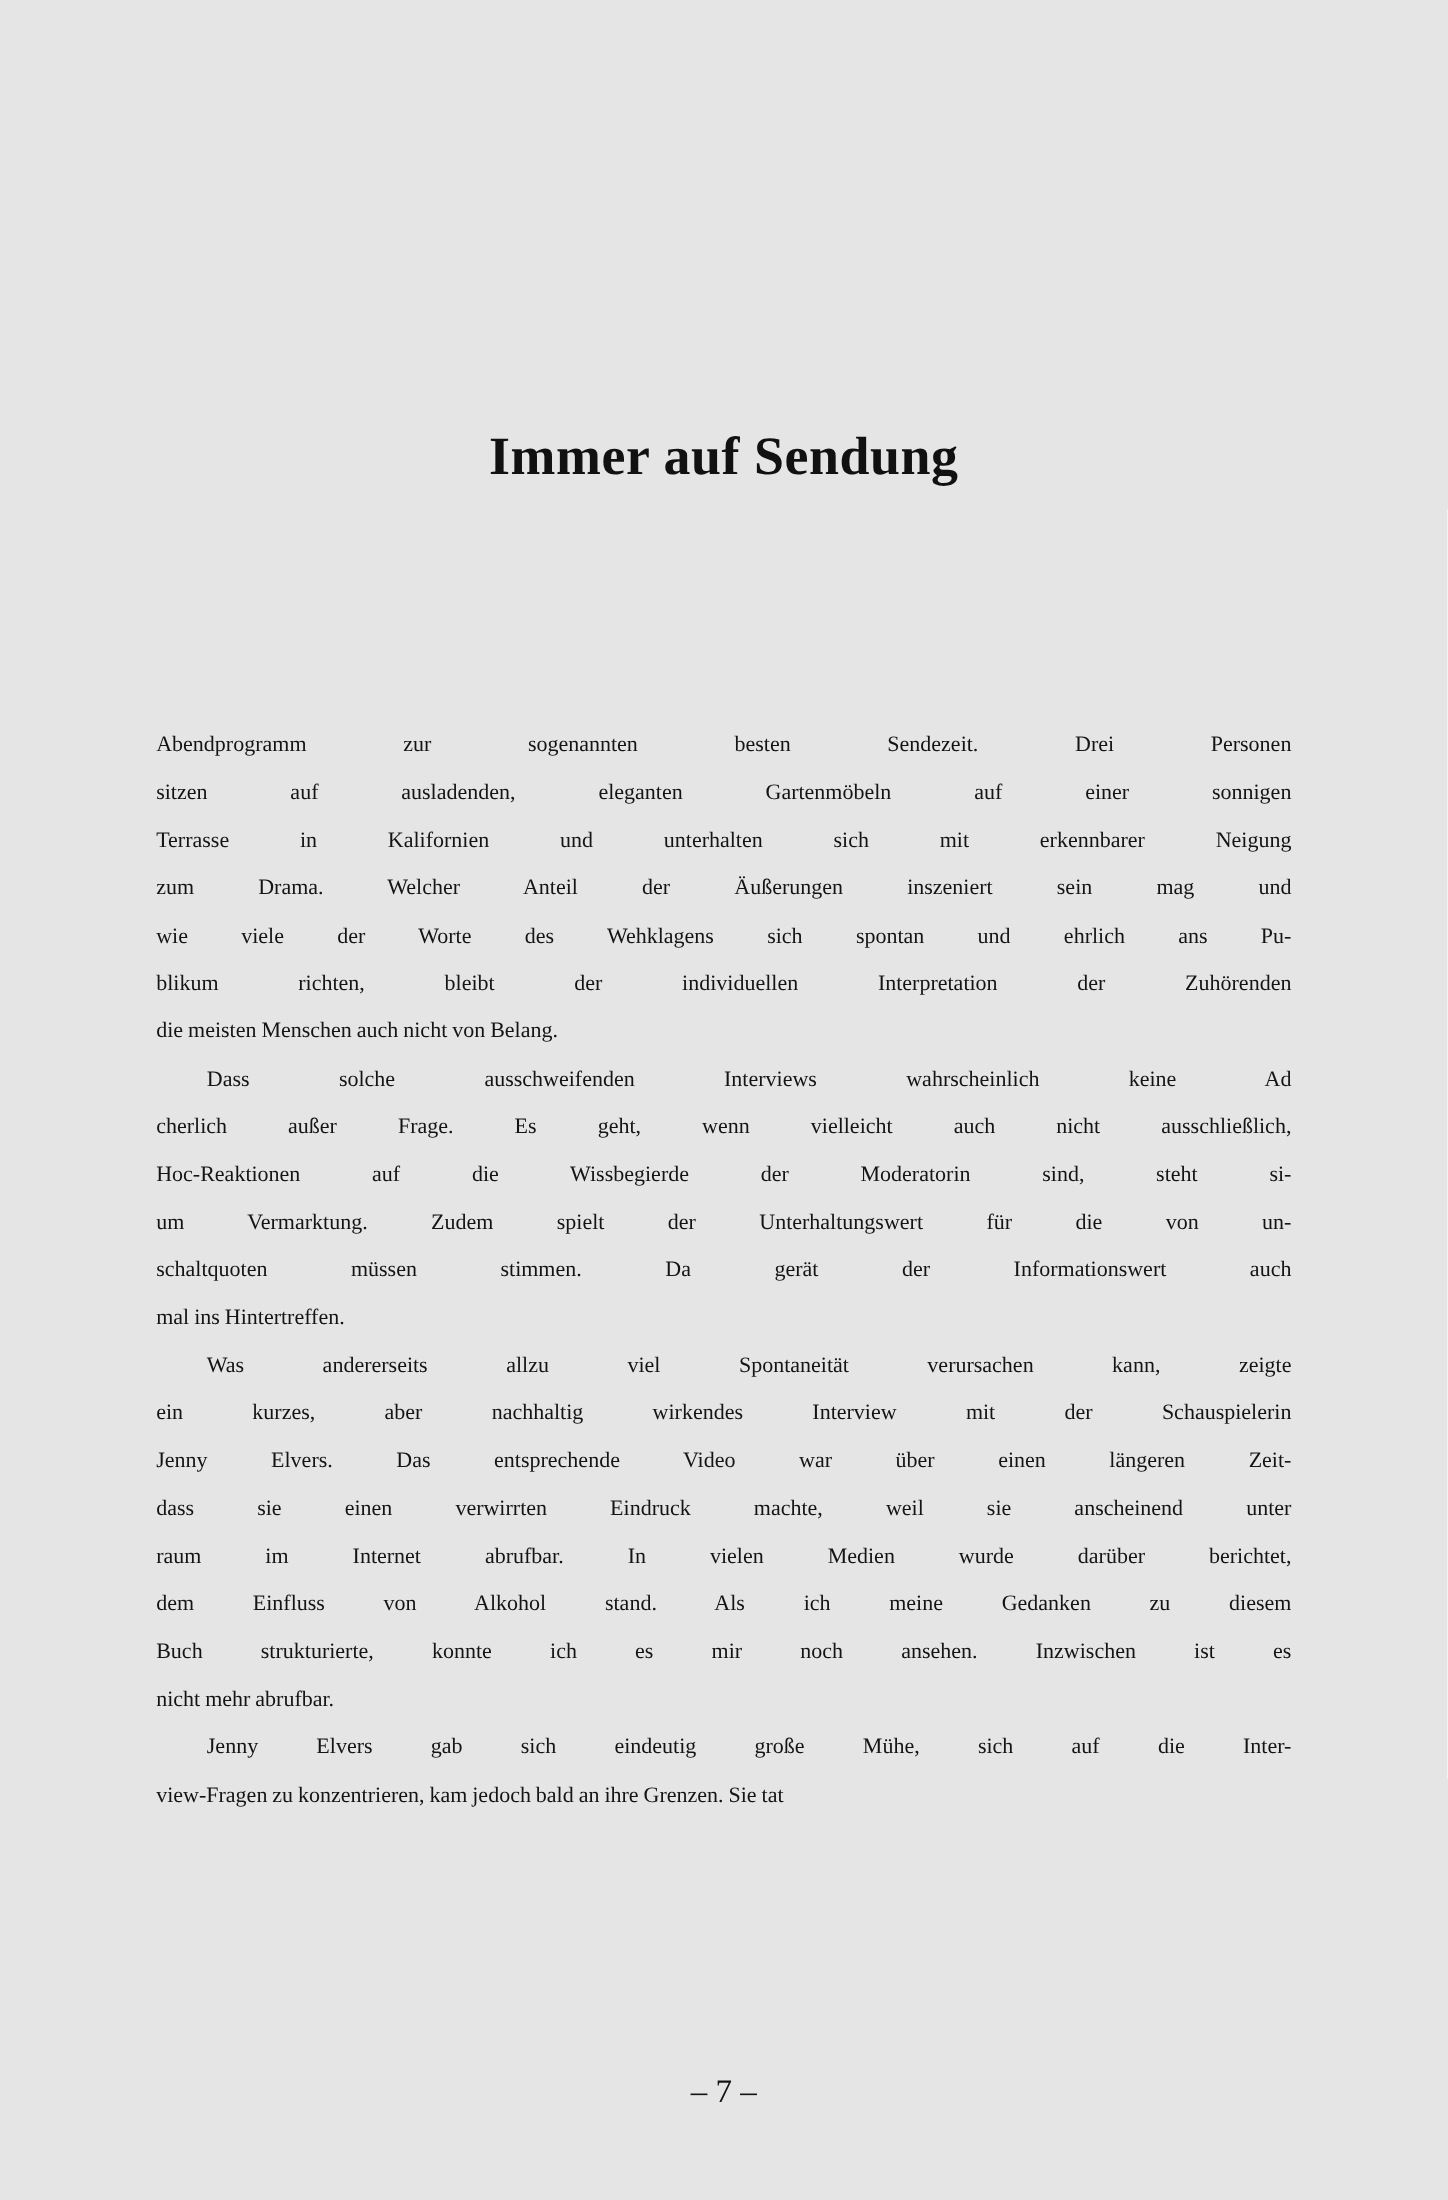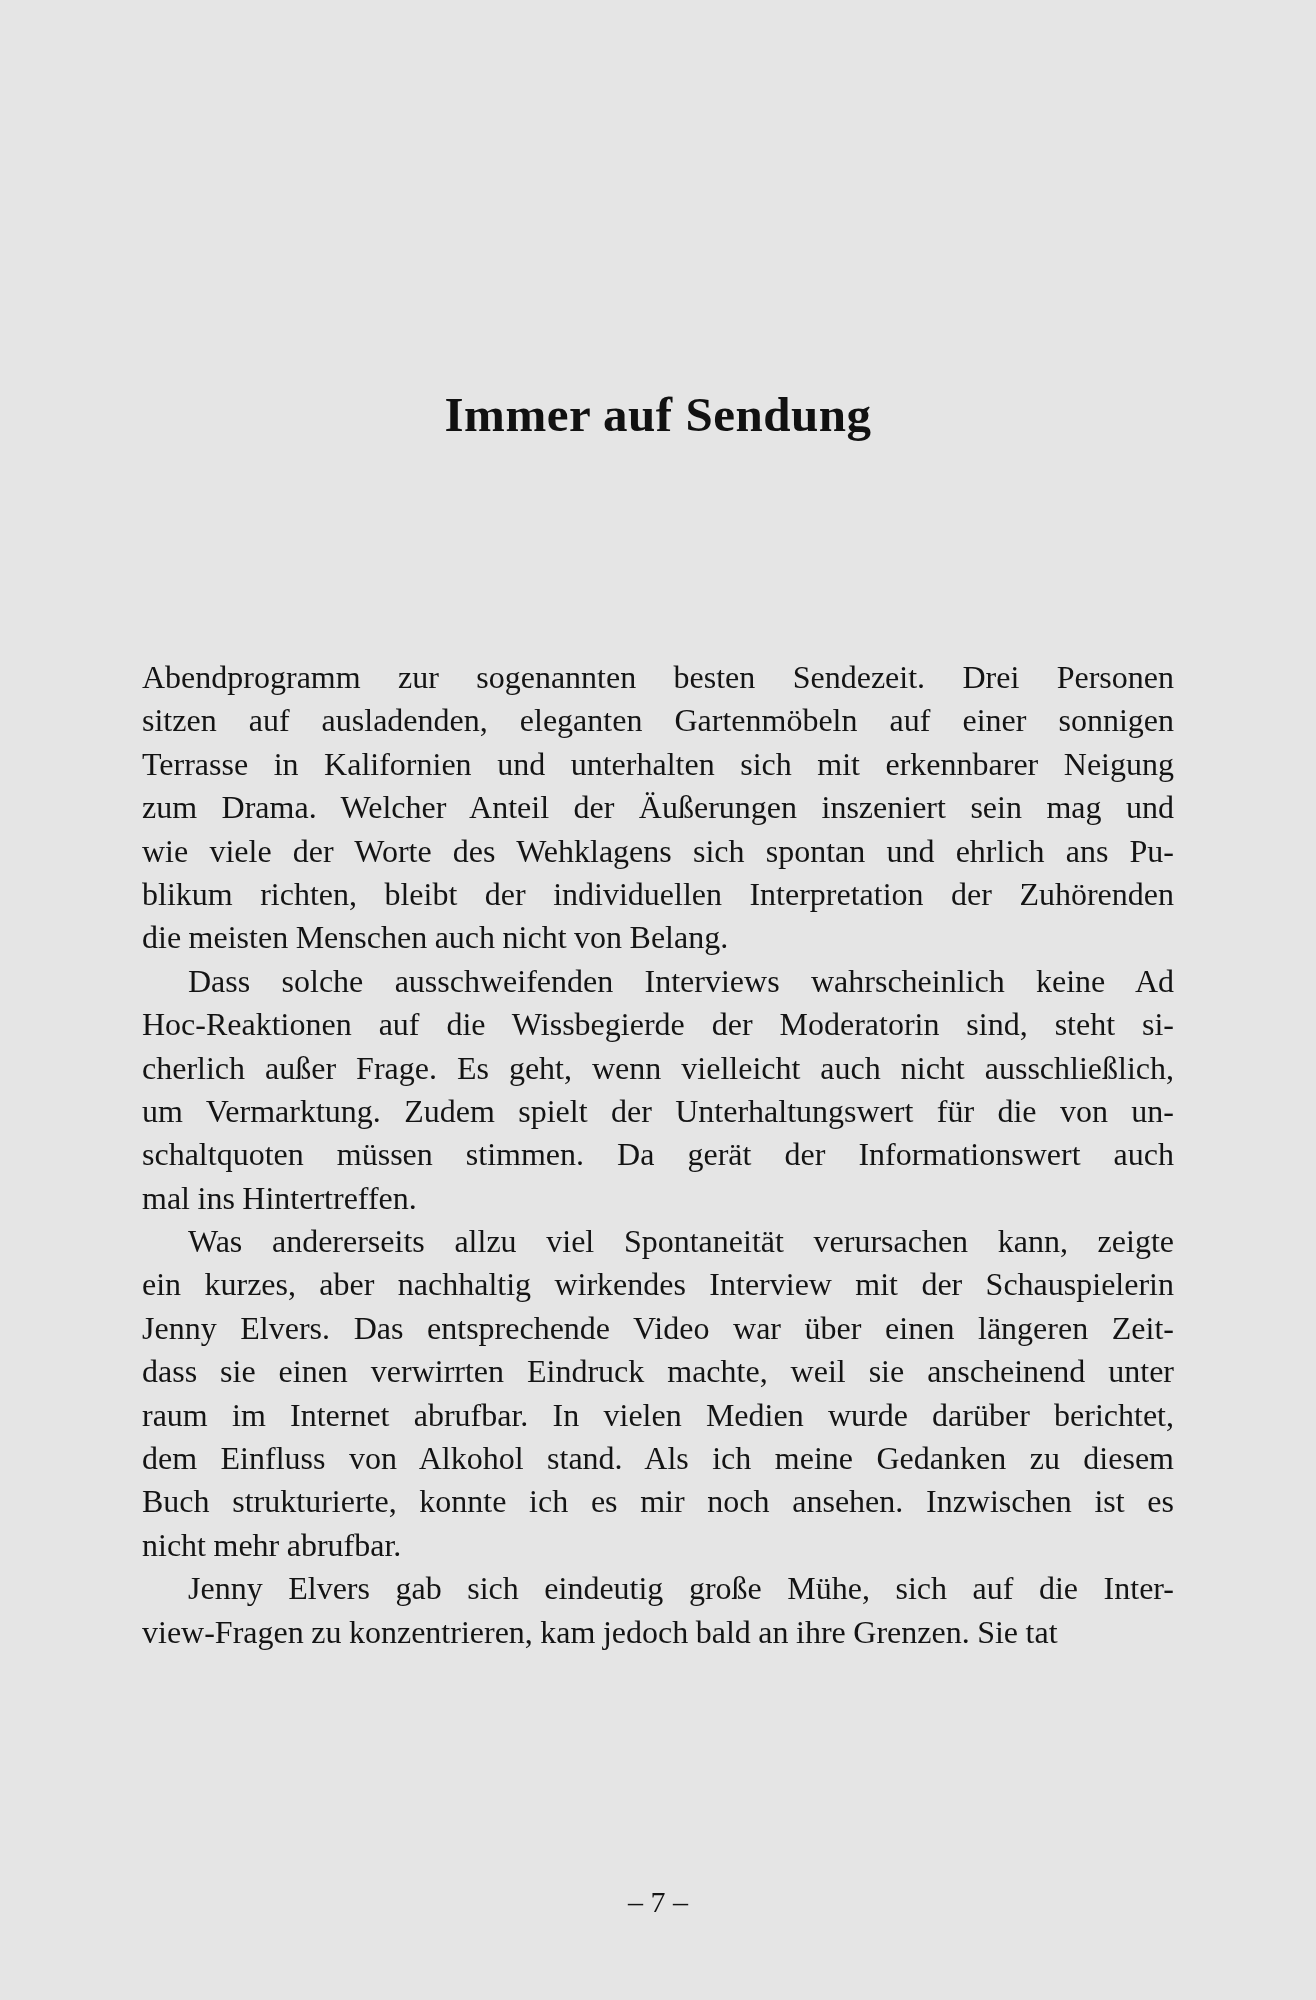--- a/index.html
+++ b/index.html
@@ -27,21 +27,21 @@
     font-weight: bold;
     text-align: center;
     letter-spacing: 0.5px;
     color: #111111;
   }
   .body-text {
     position: absolute;
     top: 656px;
     left: 142px;
     width: 1032px;
-    font-size: 32px;
+    font-size: 20px;
     color: #141414;
   }
   .body-text .line {
     line-height: 43.4px;
     height: 43.4px;
     text-align: justify;
     text-align-last: justify;
     white-space: normal;
     word-spacing: -0.5px;
   }
@@ -71,22 +71,22 @@
 
   <div class="body-text" id="paragraphs">
       <div class="line">Abendprogramm zur sogenannten besten Sendezeit. Drei Personen</div>
       <div class="line">sitzen auf ausladenden, eleganten Gartenmöbeln auf einer sonnigen</div>
       <div class="line">Terrasse in Kalifornien und unterhalten sich mit erkennbarer Neigung</div>
       <div class="line">zum Drama. Welcher Anteil der Äußerungen inszeniert sein mag und</div>
       <div class="line">wie viele der Worte des Wehklagens sich spontan und ehrlich ans Pu-</div>
       <div class="line">blikum richten, bleibt der individuellen Interpretation der Zuhörenden</div>
       <div class="line last">die meisten Menschen auch nicht von Belang.</div>
       <div class="line indent">Dass solche ausschweifenden Interviews wahrscheinlich keine Ad</div>
+      <div class="line">cherlich außer Frage. Es geht, wenn vielleicht auch nicht ausschließlich,</div>
       <div class="line">Hoc-Reaktionen auf die Wissbegierde der Moderatorin sind, steht si-</div>
-      <div class="line">cherlich außer Frage. Es geht, wenn vielleicht auch nicht ausschließlich,</div>
       <div class="line">um Vermarktung. Zudem spielt der Unterhaltungswert für die von un-</div>
       <div class="line">schaltquoten müssen stimmen. Da gerät der Informationswert auch</div>
       <div class="line last">mal ins Hintertreffen.</div>
       <div class="line indent">Was andererseits allzu viel Spontaneität verursachen kann, zeigte</div>
       <div class="line">ein kurzes, aber nachhaltig wirkendes Interview mit der Schauspielerin</div>
       <div class="line">Jenny Elvers. Das entsprechende Video war über einen längeren Zeit-</div>
       <div class="line">dass sie einen verwirrten Eindruck machte, weil sie anscheinend unter</div>
       <div class="line">raum im Internet abrufbar. In vielen Medien wurde darüber berichtet,</div>
       <div class="line">dem Einfluss von Alkohol stand. Als ich meine Gedanken zu diesem</div>
       <div class="line">Buch strukturierte, konnte ich es mir noch ansehen. Inzwischen ist es</div>

